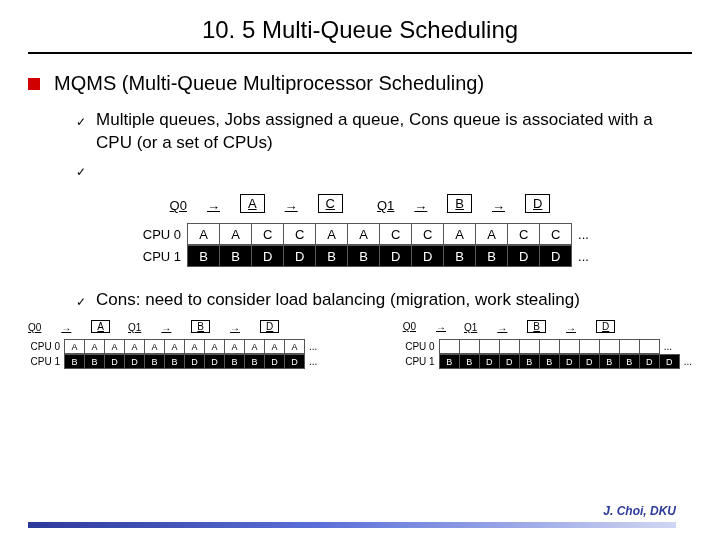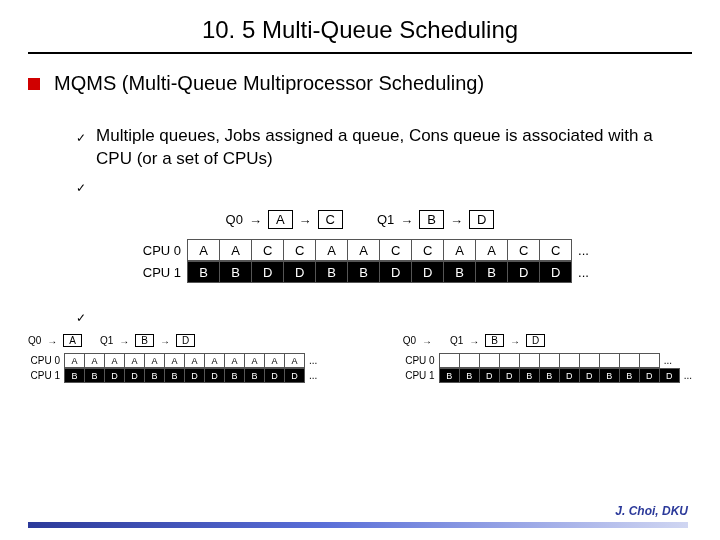--- a/index.html
+++ b/index.html
@@ -1,30 +1,30 @@
 <!DOCTYPE html>
 <html><head>
 <meta charset="utf-8">
 <style>
   * { box-sizing: border-box; margin: 0; padding: 0; }
   html, body { width: 720px; height: 540px; font-family: Arial, Helvetica, sans-serif; background: #fff; color: #000; }
   .page { position: relative; width: 720px; height: 540px; padding: 10px 28px 0 28px; }
   .title { font-size: 24px; font-weight: 400; text-align: center; padding: 6px 0 8px 0; }
   .hr-main { border: none; border-top: 2px solid #000; margin: 0 0 18px 0; }
 
-  .h1-line { display: flex; align-items: flex-start; gap: 14px; font-size: 20px; margin-bottom: 30px; }
+  .h1-line { display: flex; align-items: flex-start; gap: 14px; font-size: 20px; margin-bottom: 14px; }
   .bullet-sq { display: inline-block; width: 12px; height: 12px; background: #d00000; margin-top: 6px; flex-shrink: 0; }
   .sublist { margin-left: 48px; }
   .sub-item { display: flex; align-items: flex-start; gap: 10px; font-size: 17px; line-height: 1.35; margin-bottom: 4px; }
   .check { flex-shrink: 0; font-size: 12px; margin-top: 5px; }
 
   
   .fig1 { margin: 14px 0 8px 0; display: flex; flex-direction: column; align-items: center; gap: 10px; }
   .qrow { display: flex; align-items: center; gap: 34px; font-size: 13px; }
-  .queue { display: flex; align-items: center; gap: 6px; }
+  .queue { display: flex; align-items: flex-end; gap: 20px; text-decoration: underline; }
   .qlbl { font-weight: 400; }
   .arrow { font-size: 13px; }
   .node { border: 1px solid #000; padding: 1px 7px; font-size: 13px; }
 
   .sched1 { display: flex; flex-direction: column; gap: 0; font-size: 13px; }
   .srow { display: flex; align-items: center; }
   .cpu-lbl { width: 56px; text-align: right; padding-right: 6px; }
   .slots { display: flex; border-left: 1px solid #555; height: 22px; }
   .slot { width: 32px; height: 22px; border-top: 1px solid #555; border-bottom: 1px solid #555; border-right: 1px solid #555; display: flex; align-items: center; justify-content: center; font-size: 13px; }
   .slot.bw { background: #000; color: #fff; }
@@ -41,21 +41,21 @@
   .sched2 { display: flex; flex-direction: column; }
   .srow2 { display: flex; align-items: center; }
   .cpu-lbl2 { width: 36px; font-size: 10px; text-align: right; padding-right: 4px; }
   .slots2 { display: flex; border-left: 1px solid #555; height: 15px; }
   .slot2 { width: 20px; height: 15px; border-top: 1px solid #555; border-bottom: 1px solid #555; border-right: 1px solid #555; display: flex; align-items: center; justify-content: center; font-size: 9px; }
   .slot2.bw { background: #000; color: #fff; }
   .slot2.empty { background: #fff; }
   .dots2 { margin-left: 4px; font-size: 10px; align-self: center; }
 
   
-  .footer { position: absolute; bottom: 12px; left: 28px; right: 32px; }
+  .footer { position: absolute; bottom: 12px; left: 28px; right: 44px; }
   .grad { height: 6px; background: linear-gradient(to right, #2c3a9a 0%, #5a6fd8 45%, #d0d6f2 100%); }
   .credit { position: absolute; right: 0; bottom: 10px; color: #2c3a9a; font-weight: bold; font-style: italic; font-size: 12px; }
 </style>
 </head>
 <body>
 
 <div class="page">
 
   <div class="title">10. 5 Multi-Queue Scheduling</div>
   <hr class="hr-main">
@@ -131,20 +131,21 @@
         <div class="dots">...</div>
       </div>
     </div>
   </div>
 
   <div class="gap-block"></div>
 
   <div class="sublist">
     <div class="sub-item">
       <span class="check">✓</span>
+      <span>Cons: need to consider load balancing (migration, work stealing)</span>
     </div>
   </div>
 
   <div class="fig2">
 
     <div class="mini">
       <div class="qrow2">
         <div class="queue">
           <span>Q0</span>
           <span class="arrow2">→</span>

